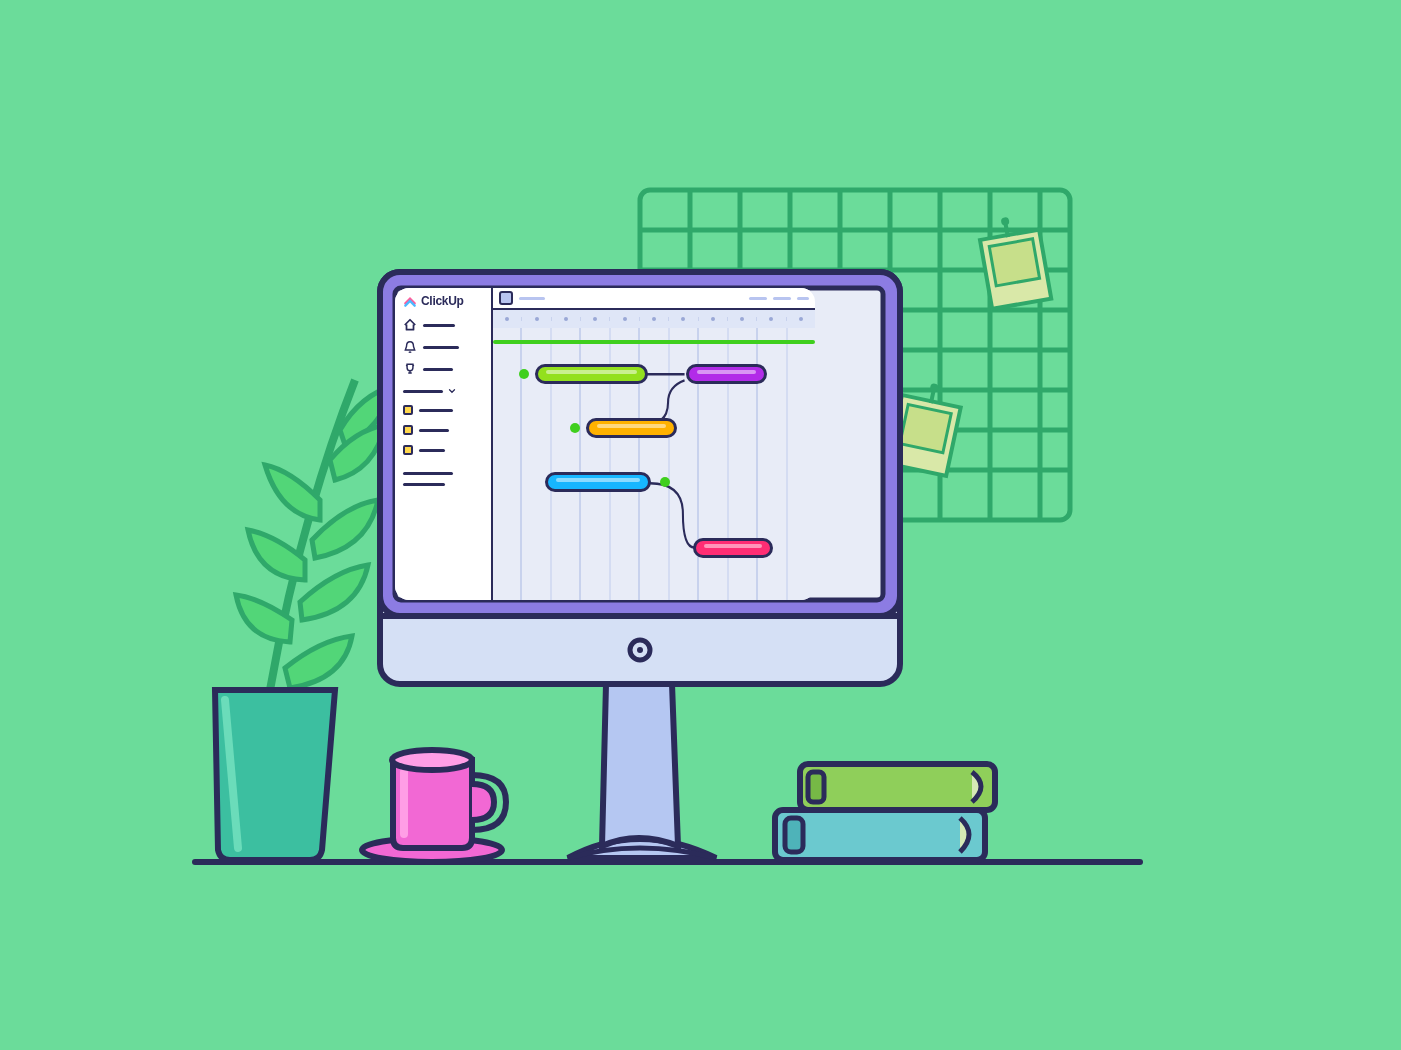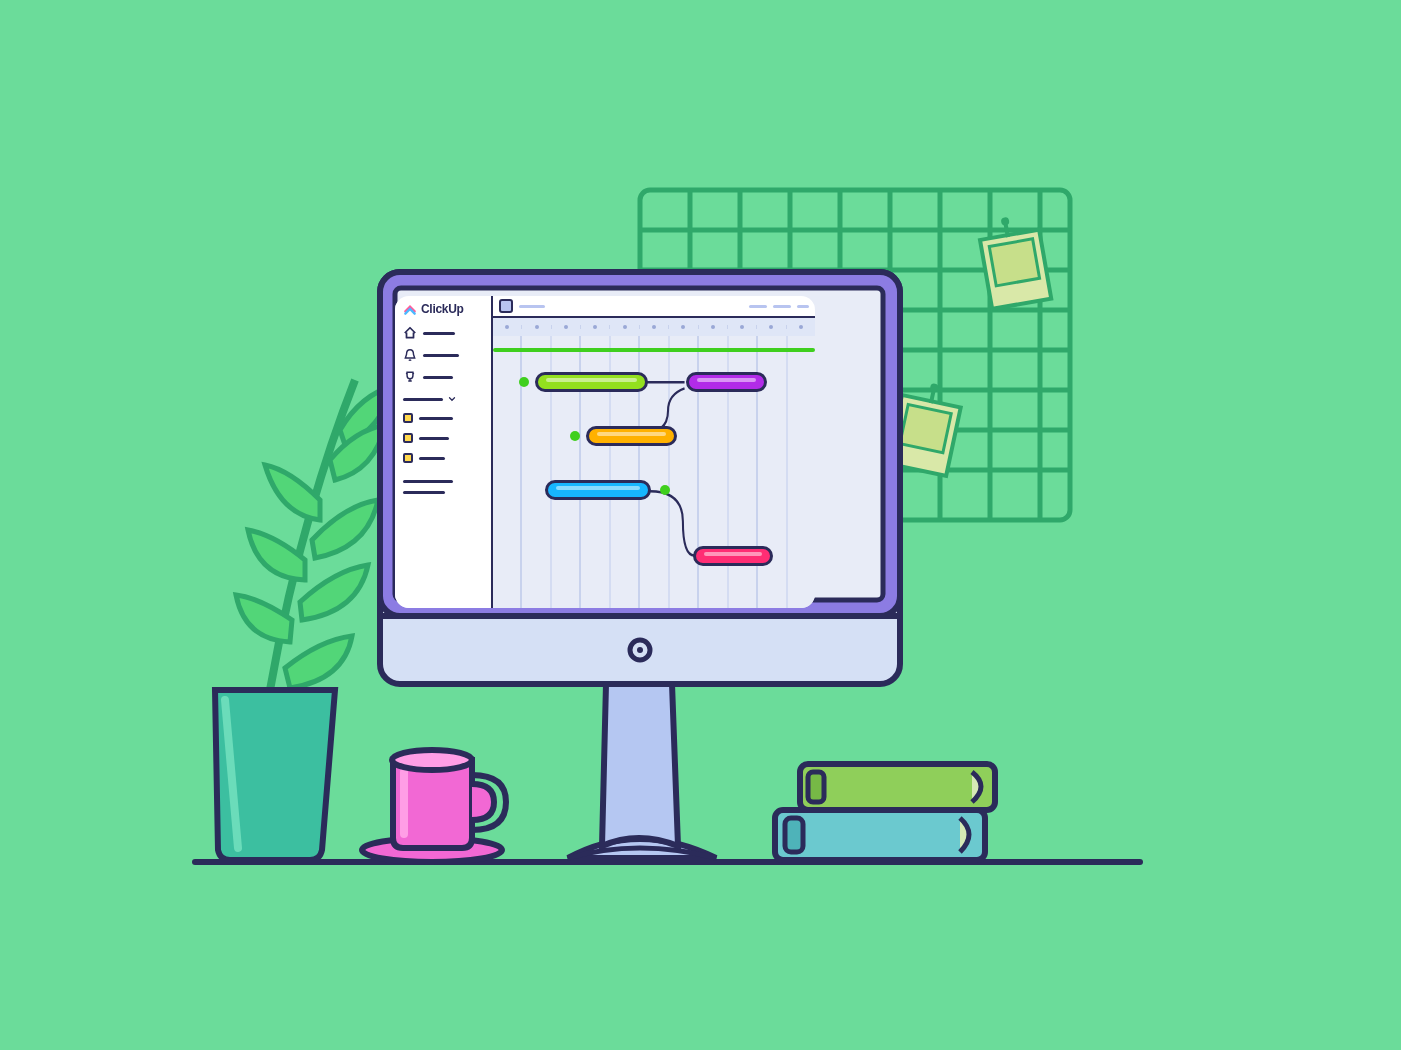--- a/index.html
+++ b/index.html
@@ -21,21 +21,20 @@
   .screen {
     position: absolute;
     left: 395px;
     top: 288px;
     width: 420px;
     height: 312px;
     background: #e8ecf7;
     border-radius: 14px;
     display: flex;
     overflow: hidden;
-    margin-top: 8px;
   }
   .sidebar {
     width: 98px;
     background: #ffffff;
     border-right: 2px solid #2b2b5a;
     display: flex;
     flex-direction: column;
     padding: 6px 8px;
   }
   .logo-row {

